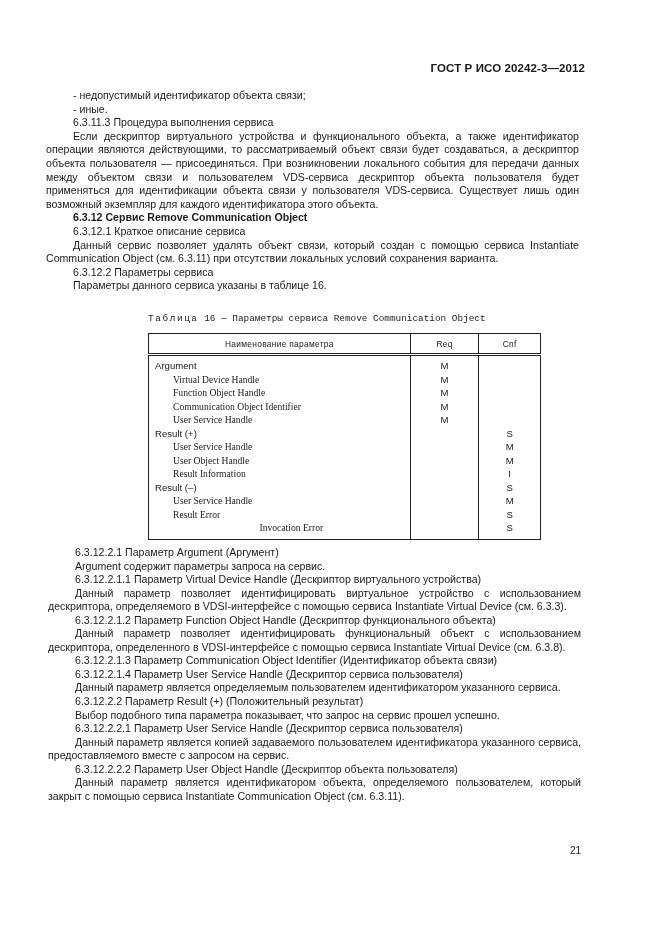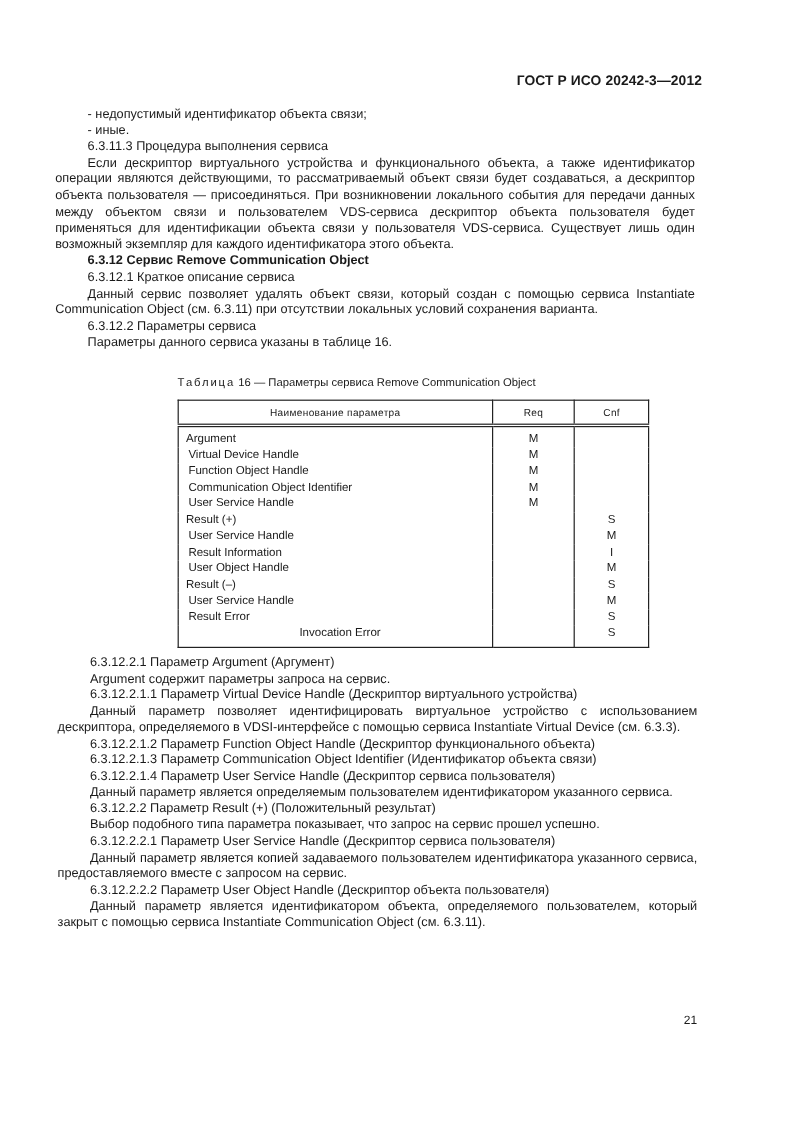--- a/index.html
+++ b/index.html
@@ -2,29 +2,29 @@
 <html><head>
   <meta charset="utf-8">
   <style>
     html, body { margin: 0; padding: 0; background: #ffffff; }
     body { width: 661px; height: 936px; position: relative; overflow: hidden;
            font-family: "Liberation Sans", sans-serif; color: #1a1a1a; }
     .page-header { position: absolute; top: 62px; right: 76px; font-size: 11.5px; font-weight: bold; letter-spacing: 0.1px; }
     .body-text { position: absolute; left: 46px; width: 533px; top: 89px; font-size: 10.6px; line-height: 13.6px; }
     .p { margin: 0; text-align: justify; text-indent: 27px; }
     .p.bold { font-weight: bold; }
-    .caption { position: absolute; top: 313px; left: 148px; font-size: 9.4px; }
+    .caption { position: absolute; top: 313px; left: 148px; font-size: 9.4px; font-family: Liberation Mono, monospace; }
     .caption .spaced { letter-spacing: 1.6px; }
     table.params { position: absolute; top: 333px; left: 148px; width: 393px; border-collapse: collapse; font-size: 9.6px; }
     table.params th { font-weight: normal; font-size: 8.4px; height: 17px; border: 1px solid #222; letter-spacing: 0.3px; border-bottom: 3px double #222; }
     table.params td { border-left: 1px solid #222; border-right: 1px solid #222; height: 13.5px; padding: 0; vertical-align: middle; }
     table.params tr.first td { padding-top: 3px; }
     table.params tr.last td { border-bottom: 1px solid #222; padding-bottom: 4px; text-align: center; }
     table.params td.name { padding-left: 6px; }
-    table.params td.name.child { padding-left: 8px; }
+    table.params td.name.child { padding-left: 24px; font-family: Liberation Serif, serif; }
     table.params td.code { text-align: center; }
     col.c1 { width: 221px; } col.c2 { width: 58px; } col.c3 { width: 52px; }
     .body-text2 { position: absolute; left: 48px; width: 533px; top: 546px; font-size: 10.6px; line-height: 13.55px; }
     .page-number { position: absolute; top: 845px; right: 80px; font-size: 10px; }
   </style>
 </head>
 <body>
 
 <div class="page-header">ГОСТ Р ИСО 20242-3—2012</div>
 
@@ -88,28 +88,28 @@
       <td class="name">Result (+)</td>
       <td class="code"></td>
       <td class="code">S</td>
     </tr>
     <tr>
       <td class="name child">User Service Handle</td>
       <td class="code"></td>
       <td class="code">M</td>
     </tr>
     <tr>
+      <td class="name child">User Object Handle</td>
+      <td class="code"></td>
+      <td class="code">M</td>
+    </tr>
+    <tr>
       <td class="name child">Result Information</td>
       <td class="code"></td>
       <td class="code">I</td>
-    </tr>
-    <tr>
-      <td class="name child">User Object Handle</td>
-      <td class="code"></td>
-      <td class="code">M</td>
     </tr>
     <tr>
       <td class="name">Result (–)</td>
       <td class="code"></td>
       <td class="code">S</td>
     </tr>
     <tr>
       <td class="name child">User Service Handle</td>
       <td class="code"></td>
       <td class="code">M</td>
@@ -126,20 +126,21 @@
     </tr>
   </tbody>
 </table>
 
 <div class="body-text2">
   <p class="p">6.3.12.2.1 Параметр Argument (Аргумент)</p>
   <p class="p">Argument содержит параметры запроса на сервис.</p>
   <p class="p">6.3.12.2.1.1 Параметр Virtual Device Handle (Дескриптор виртуального устройства)</p>
   <p class="p">Данный параметр позволяет идентифицировать виртуальное устройство с использованием дескриптора, определяемого в VDSI-интерфейсе с помощью сервиса Instantiate Virtual Device (см. 6.3.3).</p>
   <p class="p">6.3.12.2.1.2 Параметр Function Object Handle (Дескриптор функционального объекта)</p>
+  <p class="p">Данный параметр позволяет идентифицировать функциональный объект с использованием дескриптора, определенного в VDSI-интерфейсе с помощью сервиса Instantiate Virtual Device (см. 6.3.8).</p>
   <p class="p">6.3.12.2.1.3 Параметр Communication Object Identifier (Идентификатор объекта связи)</p>
   <p class="p">6.3.12.2.1.4 Параметр User Service Handle (Дескриптор сервиса пользователя)</p>
   <p class="p">Данный параметр является определяемым пользователем идентификатором указанного сервиса.</p>
   <p class="p">6.3.12.2.2 Параметр Result (+) (Положительный результат)</p>
   <p class="p">Выбор подобного типа параметра показывает, что запрос на сервис прошел успешно.</p>
   <p class="p">6.3.12.2.2.1 Параметр User Service Handle (Дескриптор сервиса пользователя)</p>
   <p class="p">Данный параметр является копией задаваемого пользователем идентификатора указанного сервиса, предоставляемого вместе с запросом на сервис.</p>
   <p class="p">6.3.12.2.2.2 Параметр User Object Handle (Дескриптор объекта пользователя)</p>
   <p class="p">Данный параметр является идентификатором объекта, определяемого пользователем, который закрыт с помощью сервиса Instantiate Communication Object (см. 6.3.11).</p>
 </div>

